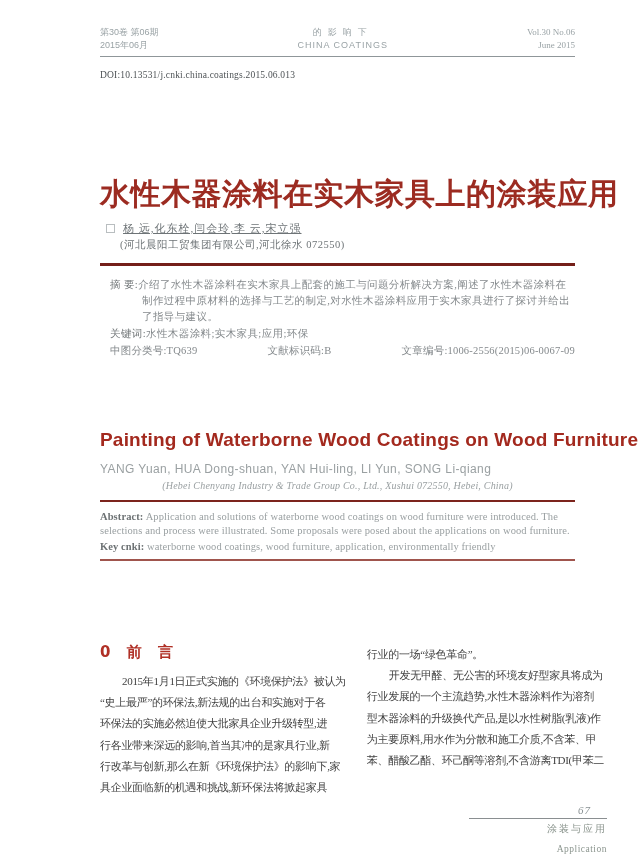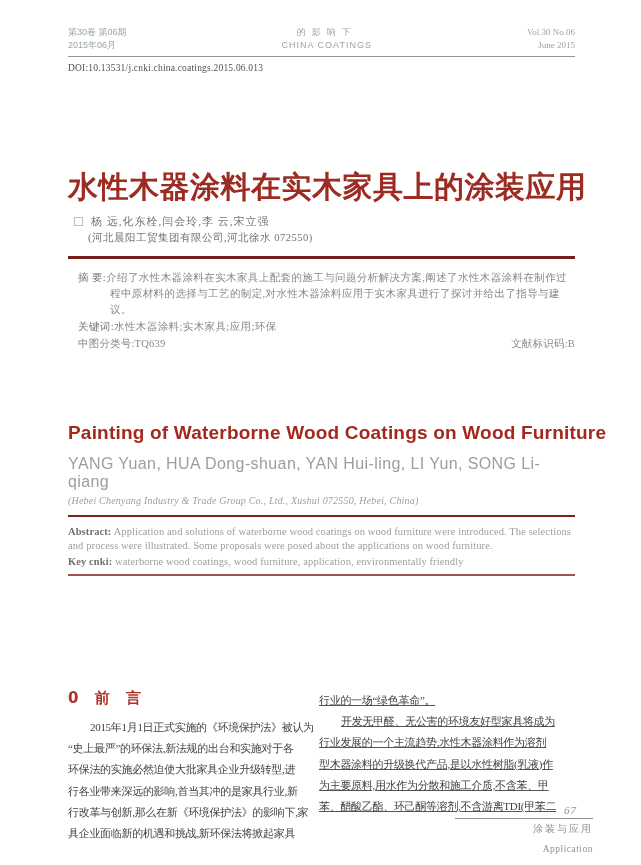--- a/index.html
+++ b/index.html
@@ -5,54 +5,54 @@
   html,body{margin:0;padding:0;background:#e8e8e8;}
   .page{
     position:relative;
     width:641px;height:865px;
     margin:0 auto;
     background:#ffffff;
     font-family:"Liberation Serif","DejaVu Serif",serif;
     color:#555;
     overflow:hidden;
     box-sizing:border-box;
-    padding:0 66px 0 68px;
+    padding:0 66px 0 100px;
   }
   
   .jheader{
     margin-top:26px;
     display:flex;justify-content:space-between;align-items:flex-start;
     font-family:"Liberation Sans","DejaVu Sans",sans-serif;
     font-size:9px;line-height:13px;color:#9aa3a6;
   }
   .jheader .col{white-space:nowrap;}
   .jheader .left{text-align:left;}
   .jheader .center{text-align:center;}
   .jheader .center .cn{letter-spacing:6px;}
   .jheader .center .en{letter-spacing:1px;}
   .jheader .right{text-align:right;font-family:Liberation Serif, serif;}
   .header-rule{height:1px;background:#8f9699;margin-top:4px;}
   .doi{
-    margin-top:6px;font-size:9.5px;color:#4d5255;
+    margin-top:13px;font-size:9.5px;color:#4d5255;
     font-family:"Liberation Serif","DejaVu Serif",serif;
     letter-spacing:0.2px;
   }
   
   .title-cn{
     margin-top:96px;
     font-family:"DejaVu Sans","Liberation Sans",sans-serif;
     font-weight:800;
     font-size:30px;line-height:36px;
     color:#9c2b21;
     letter-spacing:0.5px;
     white-space:nowrap;
   }
   .authors-cn{
     margin-top:9px;font-size:11px;color:#6e7477;letter-spacing:1px;
-    padding-left:6px;display:flex;align-items:center;
+    padding-left:6px;display:flex;align-items:center;text-decoration:underline;
   }
   .author-marker{
     display:inline-block;width:7px;height:7px;
     border:1px solid #b9bec0;margin-right:8px;
   }
   .affiliation-cn{
     margin-top:2px;font-size:10.5px;color:#6e7477;padding-left:20px;letter-spacing:0.5px;
   }
   .rule-thick{height:3px;background:#741f19;margin-top:11px;}
   
@@ -71,56 +71,56 @@
   }
   
   .title-en{
     margin-top:70px;
     font-family:"Liberation Sans","DejaVu Sans",sans-serif;
     font-weight:bold;font-size:19px;line-height:24px;
     color:#a3291e;letter-spacing:0.2px;white-space:nowrap;
   }
   .authors-en{
     margin-top:10px;font-family:"Liberation Sans","DejaVu Sans",sans-serif;
-    font-size:16px;color:#9aa0a2;letter-spacing:0.4px;
+    font-size:12px;color:#9aa0a2;letter-spacing:0.4px;
   }
   .affiliation-en{
-    margin-top:4px;font-style:italic;font-size:10px;color:#9aa0a2;letter-spacing:0.2px;
+    margin-top:4px;font-style:italic;font-size:10px;color:#9aa0a2;letter-spacing:0.2px;text-align:center;
   }
   .rule-en{height:1.5px;background:#7c241d;margin-top:9px;}
   .abstract-en{
     margin-top:8px;font-size:10.5px;line-height:14.5px;color:#9aa0a2;letter-spacing:0.1px;
   }
   .abstract-en .lbl{font-weight:bold;color:#6d7274;text-align:right;}
   .keywords-en{
     margin-top:1px;font-size:10.5px;line-height:14.5px;color:#9aa0a2;letter-spacing:0.1px;
   }
   .keywords-en .lbl{font-weight:bold;color:#6d7274;}
   .rule-kw{height:2px;background:#a0554d;margin-top:5px;}
   
   .body-cols{
-    margin-top:113px;
-    display:flex;gap:1px;
+    margin-top:82px;
+    display:flex;gap:21px;
   }
   .colL,.colR{width:250px;}
   .sec-heading{
     font-family:"DejaVu Sans","Liberation Sans",sans-serif;
     font-weight:bold;font-size:15px;color:#b03026;
     word-spacing:9px;letter-spacing:1px;
     margin-bottom:9px;
   }
   .bline{
     font-size:11px;line-height:21.2px;color:#3f3f3f;
     letter-spacing:-0.3px;white-space:nowrap;
   }
   .bline.indent{text-indent:22px;}
-  .colR{padding-top:1px;text-decoration:underline;}
+  .colR{padding-top:1px;}
   
   .footer{
-    position:absolute;right:48px;top:804px;width:138px;
+    position:absolute;right:34px;top:804px;width:138px;
     text-align:right;
   }
   .pagenum{
     font-style:italic;font-size:11px;color:#8a9294;
     padding-right:16px;letter-spacing:1px;
   }
   .footer-rule{height:1px;background:#8a8f91;margin-top:2px;}
   .footer-cn{
     margin-top:3px;font-size:10px;color:#8b958e;letter-spacing:2px;
   }
@@ -161,20 +161,21 @@
 
   <div class="abstract-cn">
     <span class="lbl">摘  要:</span><span>介绍了水性木器涂料在实木家具上配套的施工与问题分析解决方案,阐述了水性木器涂料在制作过程中原材料的选择与工艺的制定,对水性木器涂料应用于实木家具进行了探讨并给出了指导与建议。</span>
   </div>
   <div class="keywords-cn">
     <span class="lbl">关键词:</span><span>水性木器涂料;实木家具;应用;环保</span>
   </div>
   <div class="meta-line">
     <span>中图分类号:TQ639</span>
     <span>文献标识码:B</span>
+    <span>文章编号:1006-2556(2015)06-0067-09</span>
   </div>
 
   <div class="title-en">Painting of Waterborne Wood Coatings on Wood Furniture</div>
   <div class="authors-en">YANG Yuan, HUA Dong-shuan, YAN Hui-ling, LI Yun, SONG Li-qiang</div>
   <div class="affiliation-en">(Hebei Chenyang Industry &amp; Trade Group Co., Ltd., Xushui 072550, Hebei, China)</div>
   <div class="rule-en"></div>
 
   <div class="abstract-en">
     <span class="lbl">Abstract:</span>
     <span>Application and solutions of waterborne wood coatings on wood furniture were introduced. The selections and process were illustrated. Some proposals were posed about the applications on wood furniture.</span>

